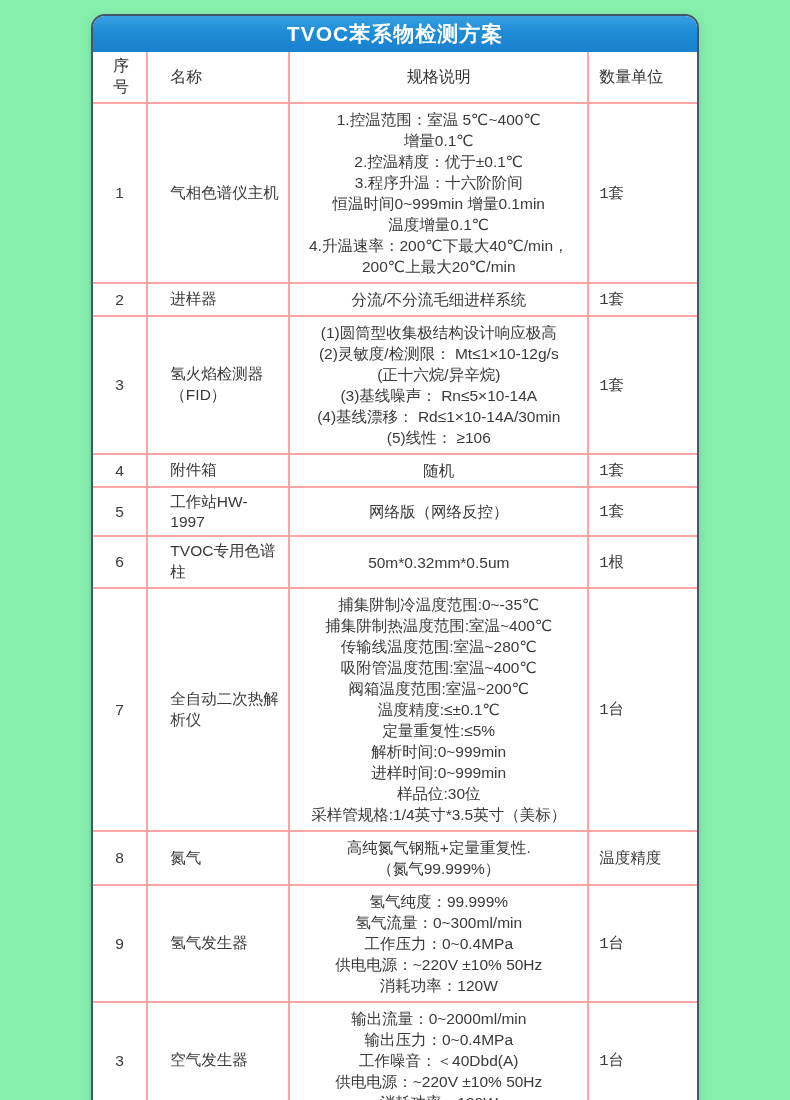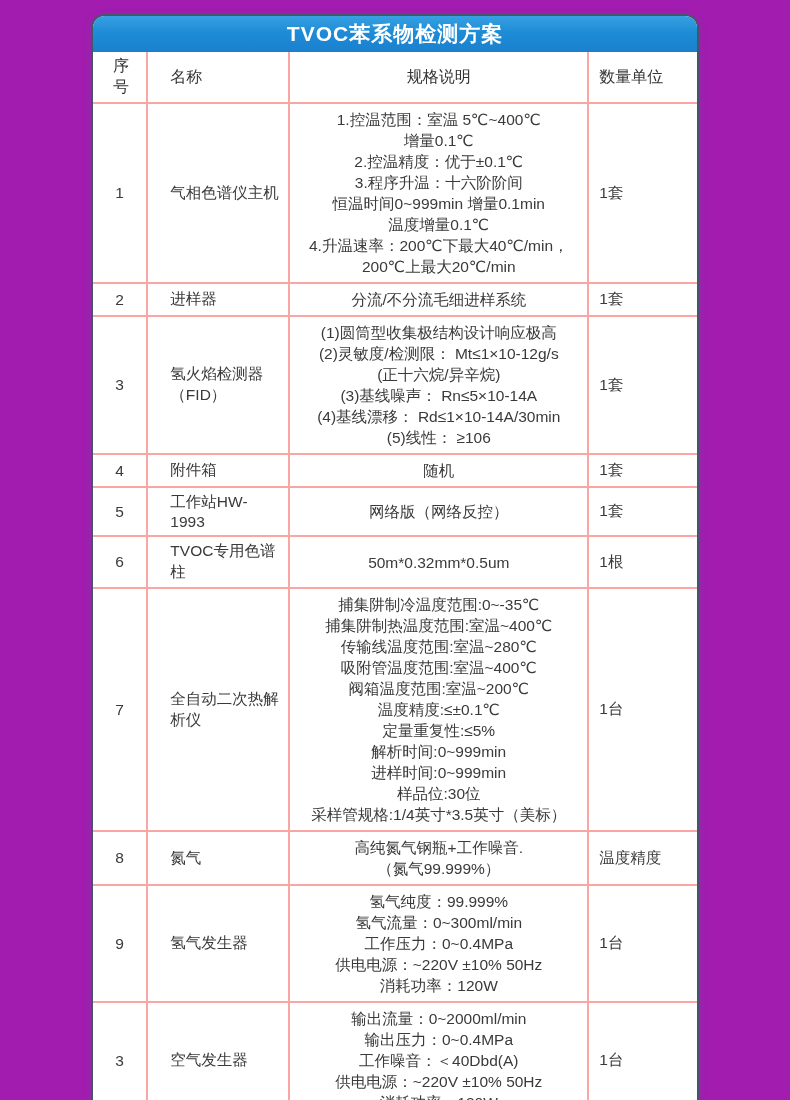--- a/index.html
+++ b/index.html
@@ -4,21 +4,21 @@
 <style>
   * { margin: 0; padding: 0; box-sizing: border-box; }
   html, body {
     background: #ffffff;
     font-family: "Liberation Sans", "DejaVu Sans", sans-serif;
     color: #3a3a3a;
   }
   .page {
     width: 790px;
     height: 1100px;
-    background: #a21caf;
+    background: #86efac;
     position: relative;
   }
   .card {
     position: absolute;
     left: 91px;
     top: 14px;
     width: 608px;
     border: 2px solid #46566a;
     border-radius: 14px;
     overflow: hidden;
@@ -47,21 +47,21 @@
     border: 2px solid #fca5a5;
     font-size: 15.5px;
     vertical-align: middle;
     height: 33px;
     padding: 4px 8px;
   }
   thead th { font-weight: normal; font-size: 16px; color: #333; }
   th.no, td.num { text-align: center; padding: 4px 20px; }
   th.name, td.name { text-align: left; padding-left: 22px; }
   th.spec, td.spec { text-align: center; }
-  th.qty, td.qty { text-align: left; padding-left: 10px; }
+  th.qty, td.qty { text-align: left; padding-left: 10px; font-family: Liberation Mono, monospace; }
   td.spec {
     white-space: pre-line;
     line-height: 21px;
     padding: 5px 8px;
   }
   
   table tr > *:first-child { border-left: none; }
   table tr > *:last-child { border-right: none; }
   table thead tr > * { border-top: none; }
   table tbody tr:last-child > * { border-bottom: none; }
@@ -123,21 +123,21 @@
           <td class="qty">1套</td>
         </tr>
         <tr>
           <td class="num">4</td>
           <td class="name">附件箱</td>
           <td class="spec">随机</td>
           <td class="qty">1套</td>
         </tr>
         <tr>
           <td class="num">5</td>
-          <td class="name">工作站HW-1993</td>
+          <td class="name">工作站HW-1997</td>
           <td class="spec">网络版（网络反控）</td>
           <td class="qty">1套</td>
         </tr>
         <tr>
           <td class="num">6</td>
           <td class="name">TVOC专用色谱柱</td>
           <td class="spec">50m*0.32mm*0.5um</td>
           <td class="qty">1根</td>
         </tr>
         <tr>
@@ -152,21 +152,21 @@
 定量重复性:≤5%
 解析时间:0~999min
 进样时间:0~999min
 样品位:30位
 采样管规格:1/4英寸*3.5英寸（美标）</td>
           <td class="qty">1台</td>
         </tr>
         <tr>
           <td class="num">8</td>
           <td class="name">氮气</td>
-          <td class="spec">高纯氮气钢瓶+工作噪音.
+          <td class="spec">高纯氮气钢瓶+定量重复性.
 （氮气99.999%）</td>
           <td class="qty">温度精度</td>
         </tr>
         <tr>
           <td class="num">9</td>
           <td class="name">氢气发生器</td>
           <td class="spec">氢气纯度：99.999%
 氢气流量：0~300ml/min
 工作压力：0~0.4MPa
 供电电源：~220V ±10% 50Hz

